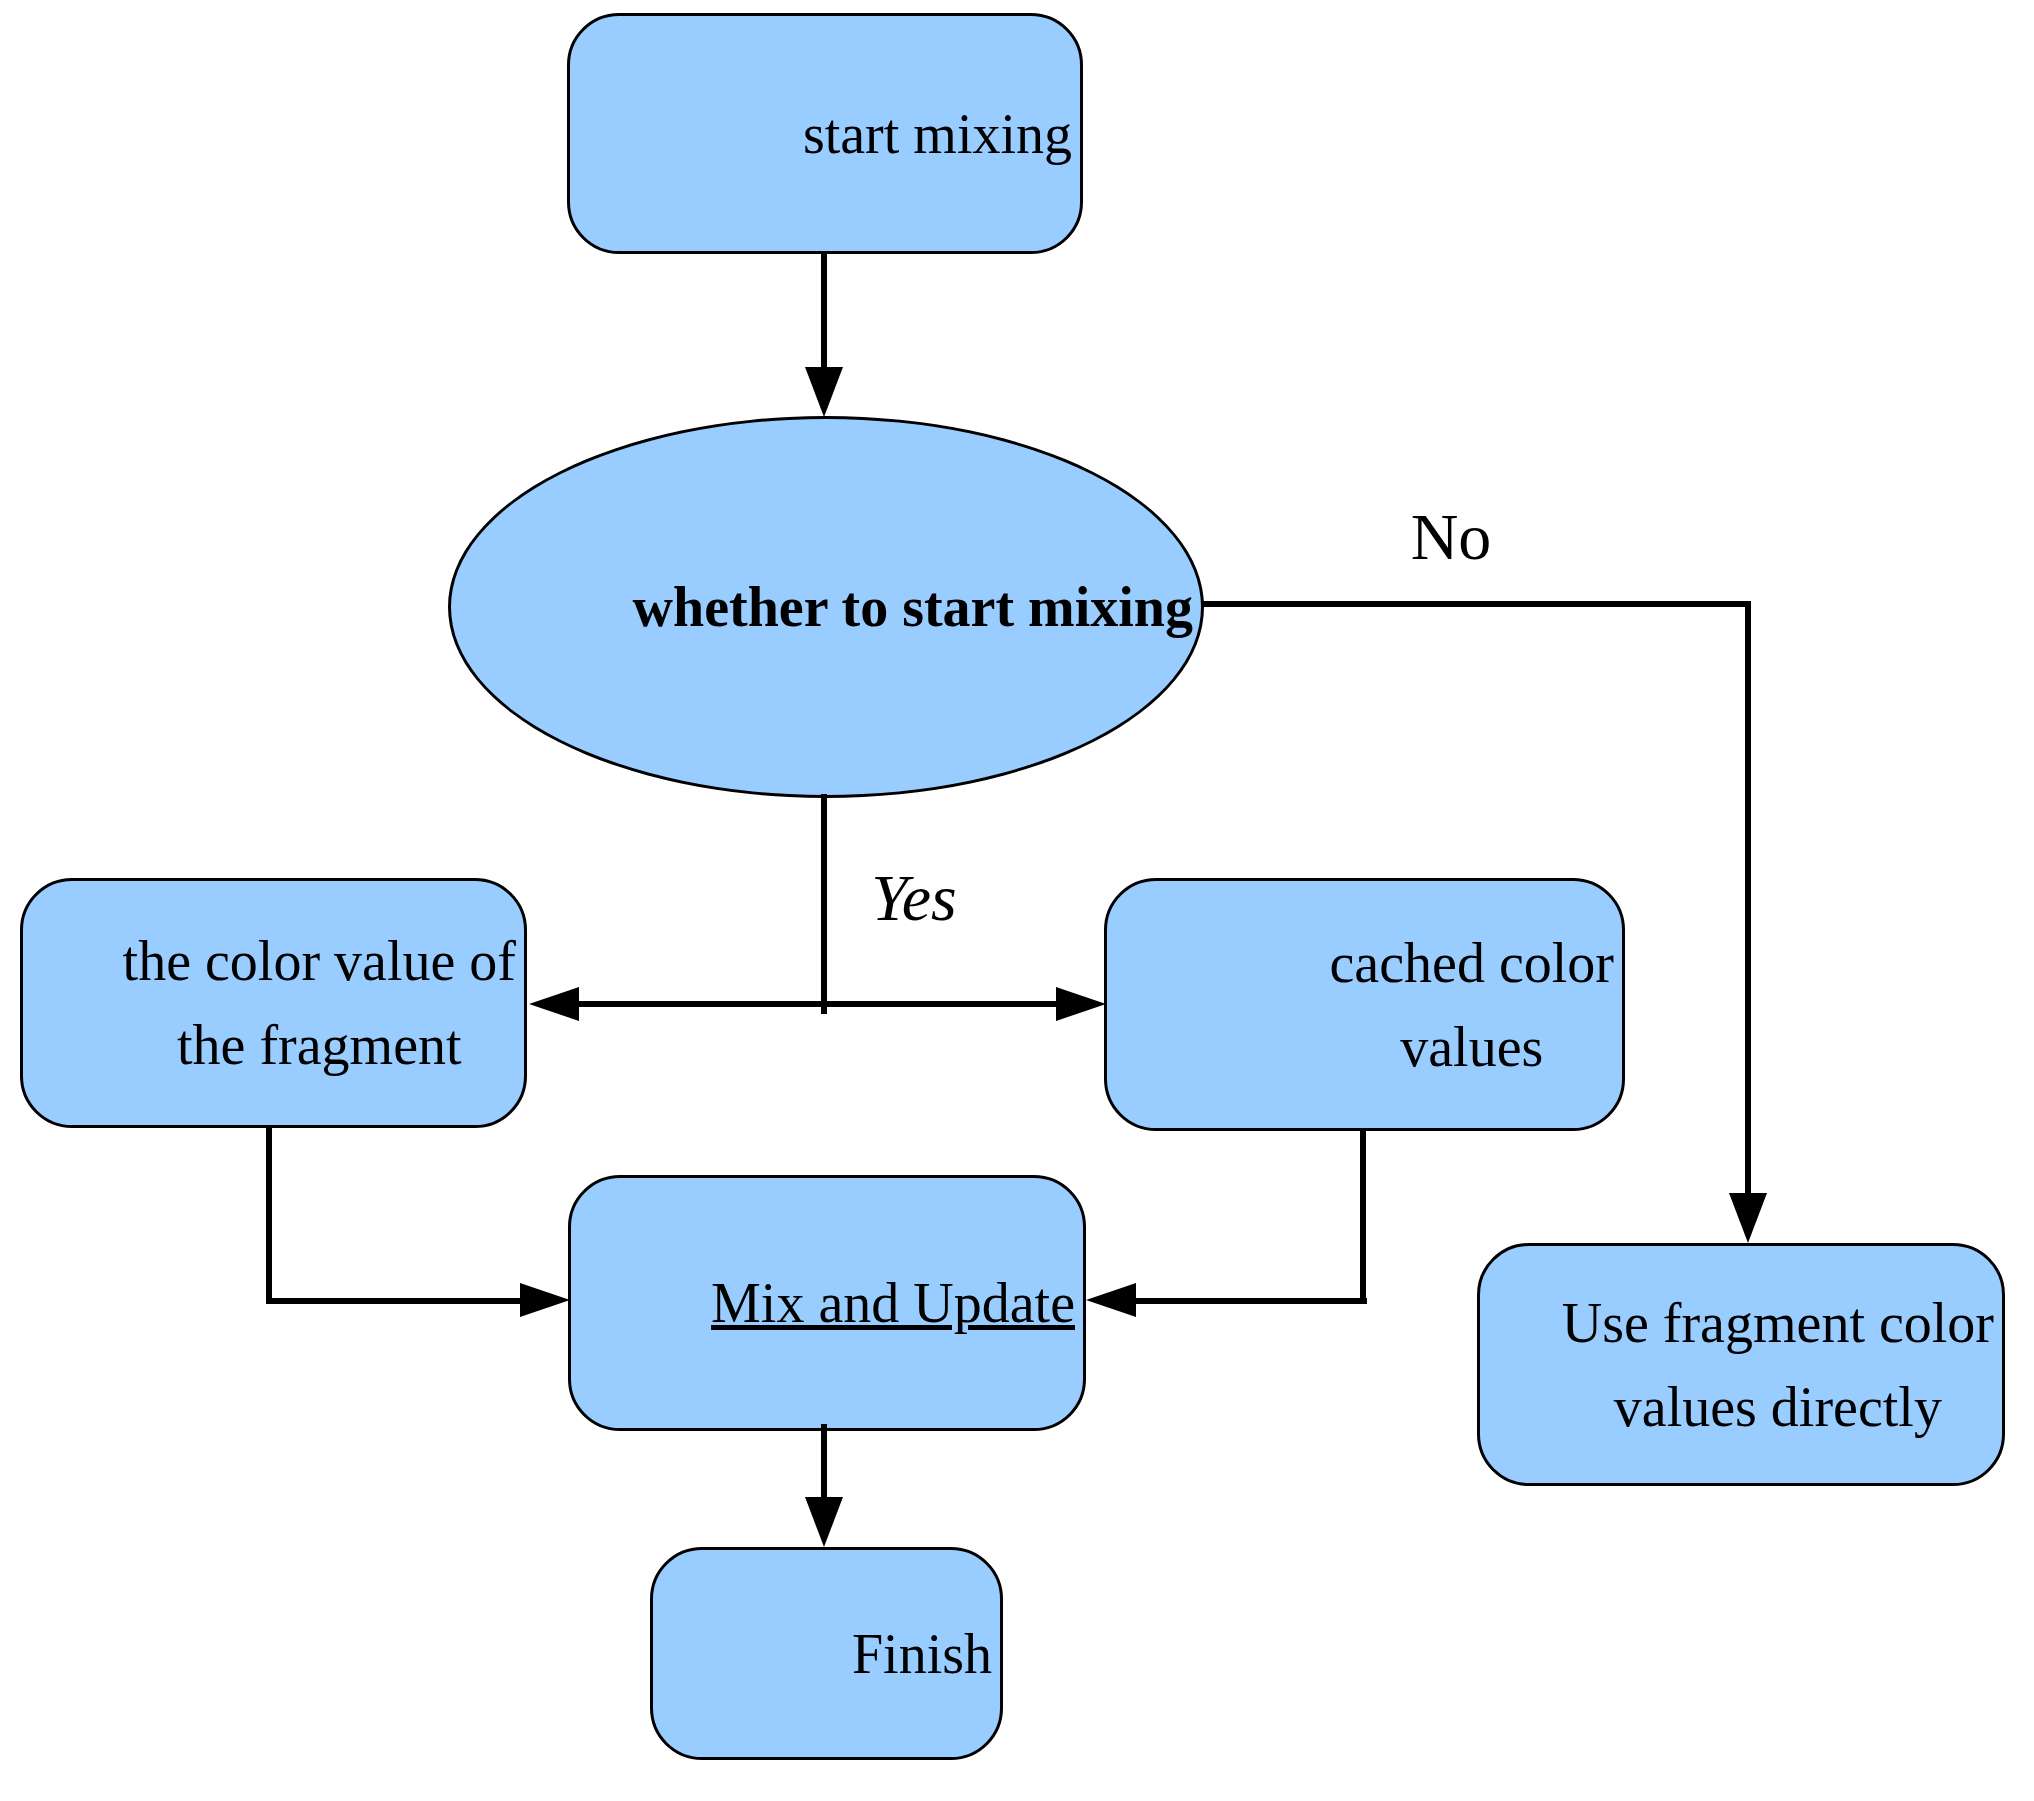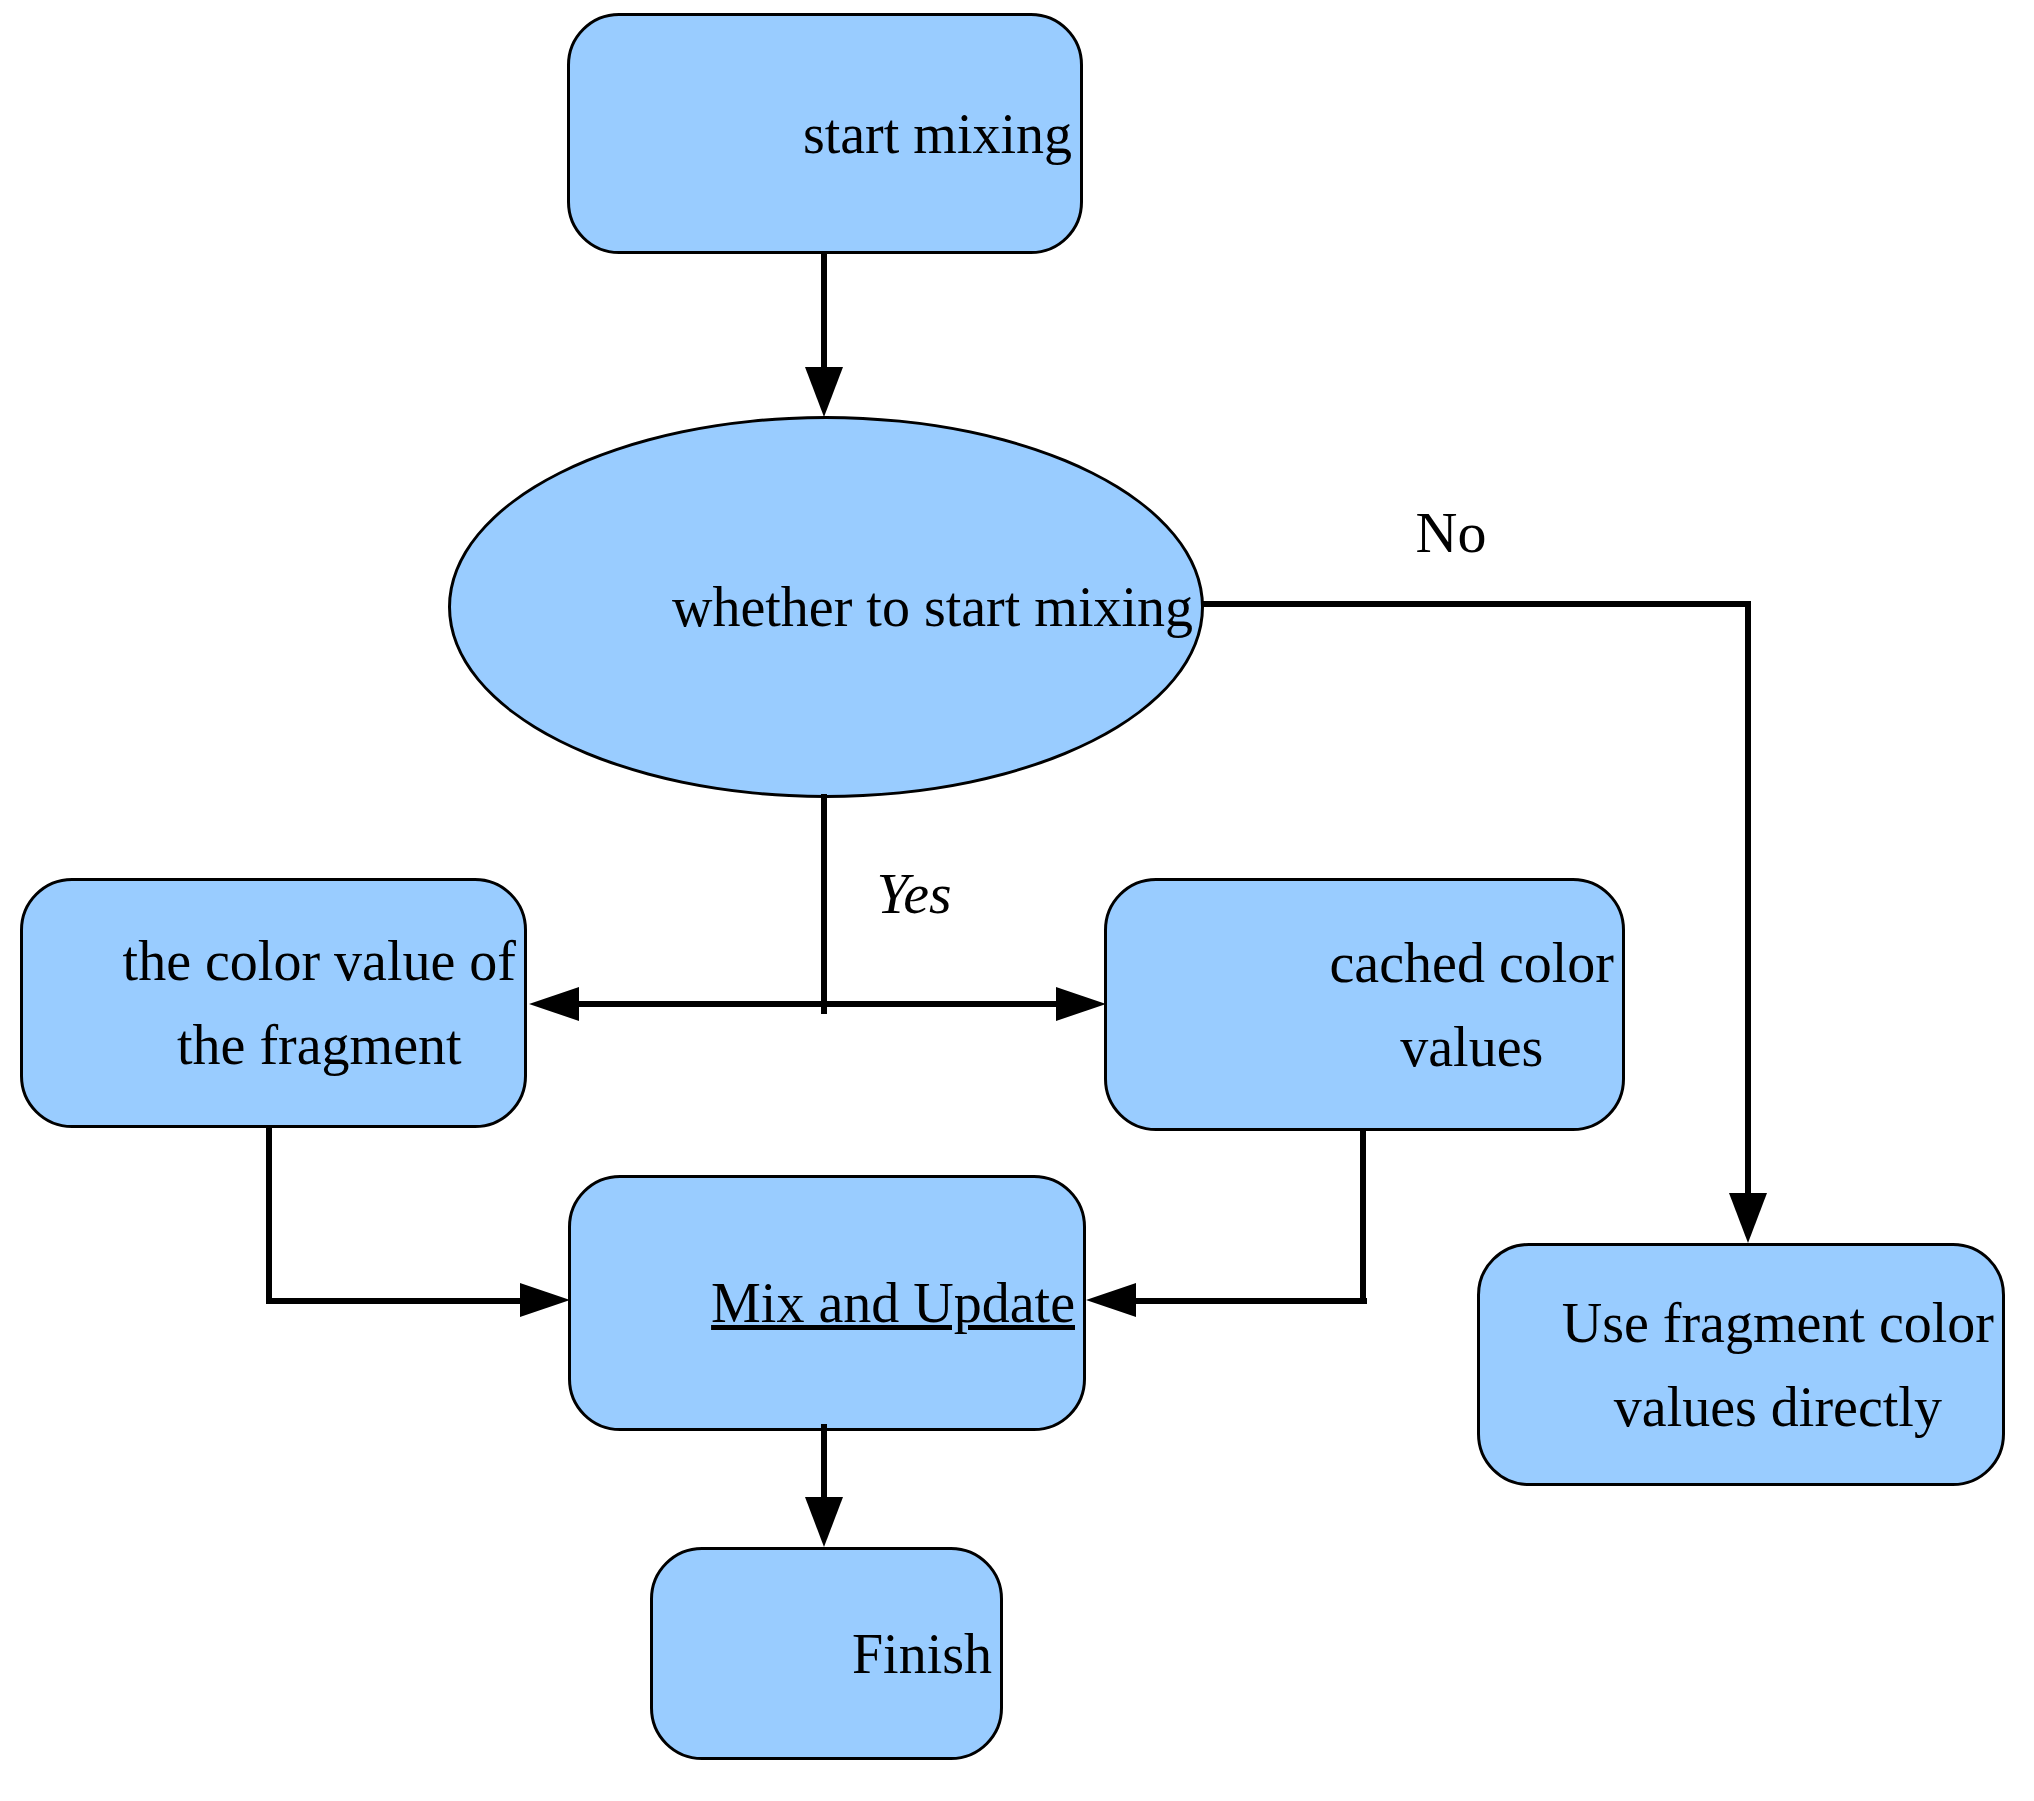--- a/index.html
+++ b/index.html
@@ -16,21 +16,21 @@
     position:absolute;
     background:var(--fill,#99ccff);
     border:3.2px solid var(--stroke,#000);
     box-sizing:border-box;
     display:flex;
     align-items:center;
     justify-content:flex-end;
     text-align:center;
   }
   .rounded{border-radius:52px;}
-  .ellipse{border-radius:50%;}
+  .ellipse{border-radius:50%;font-weight:bold;}
   .node .label{
     white-space:pre-line;
     font-size:56px;
     line-height:1.5;
     padding:0 8px;
   }
   .edge-line{
     position:absolute;
     background:var(--line,#000);
   }
@@ -46,21 +46,21 @@
     border-right:50px solid var(--line,#000);
   }
   .arrow.right{
     border-top:17.6px solid transparent;
     border-bottom:17.6px solid transparent;
     border-left:50px solid var(--line,#000);
   }
   .edge-label{
     position:absolute;
     transform:translateX(-50%);
-    font-size:58px;
+    font-size:66px;
     line-height:1;
   }
 </style>
 </head>
 <body>
 
 <div class="canvas">
 
   <div class="node rounded" style="left:567px;top:13px;width:516px;height:241px;">
     <span class="label">start mixing</span>

